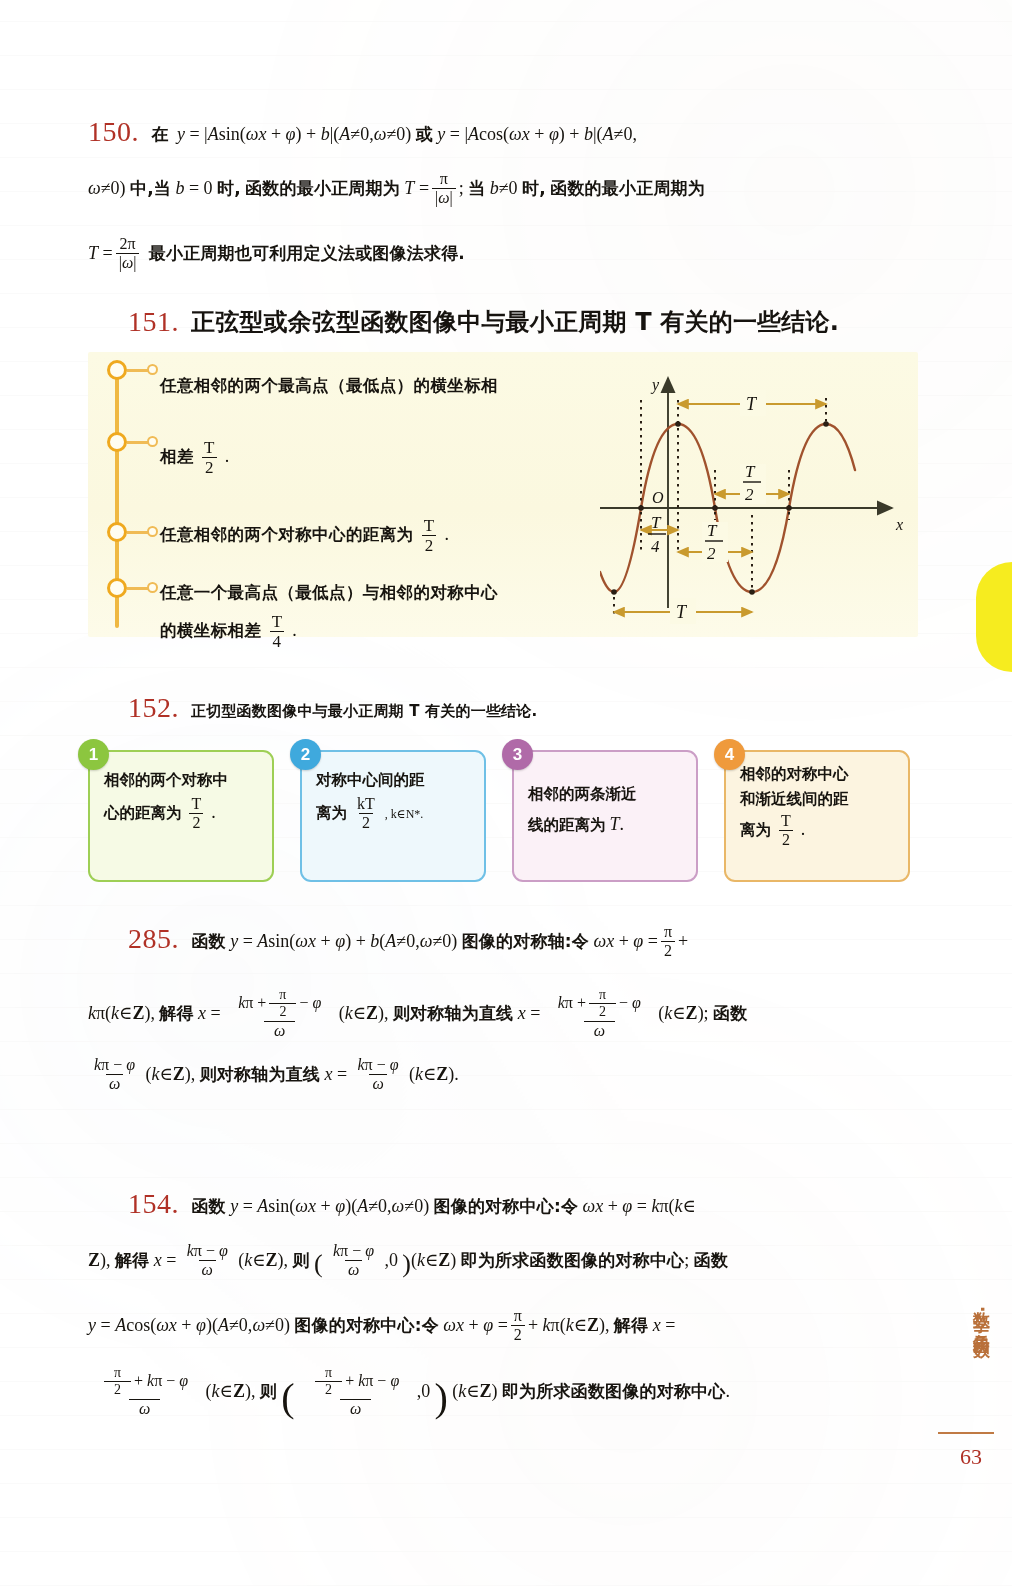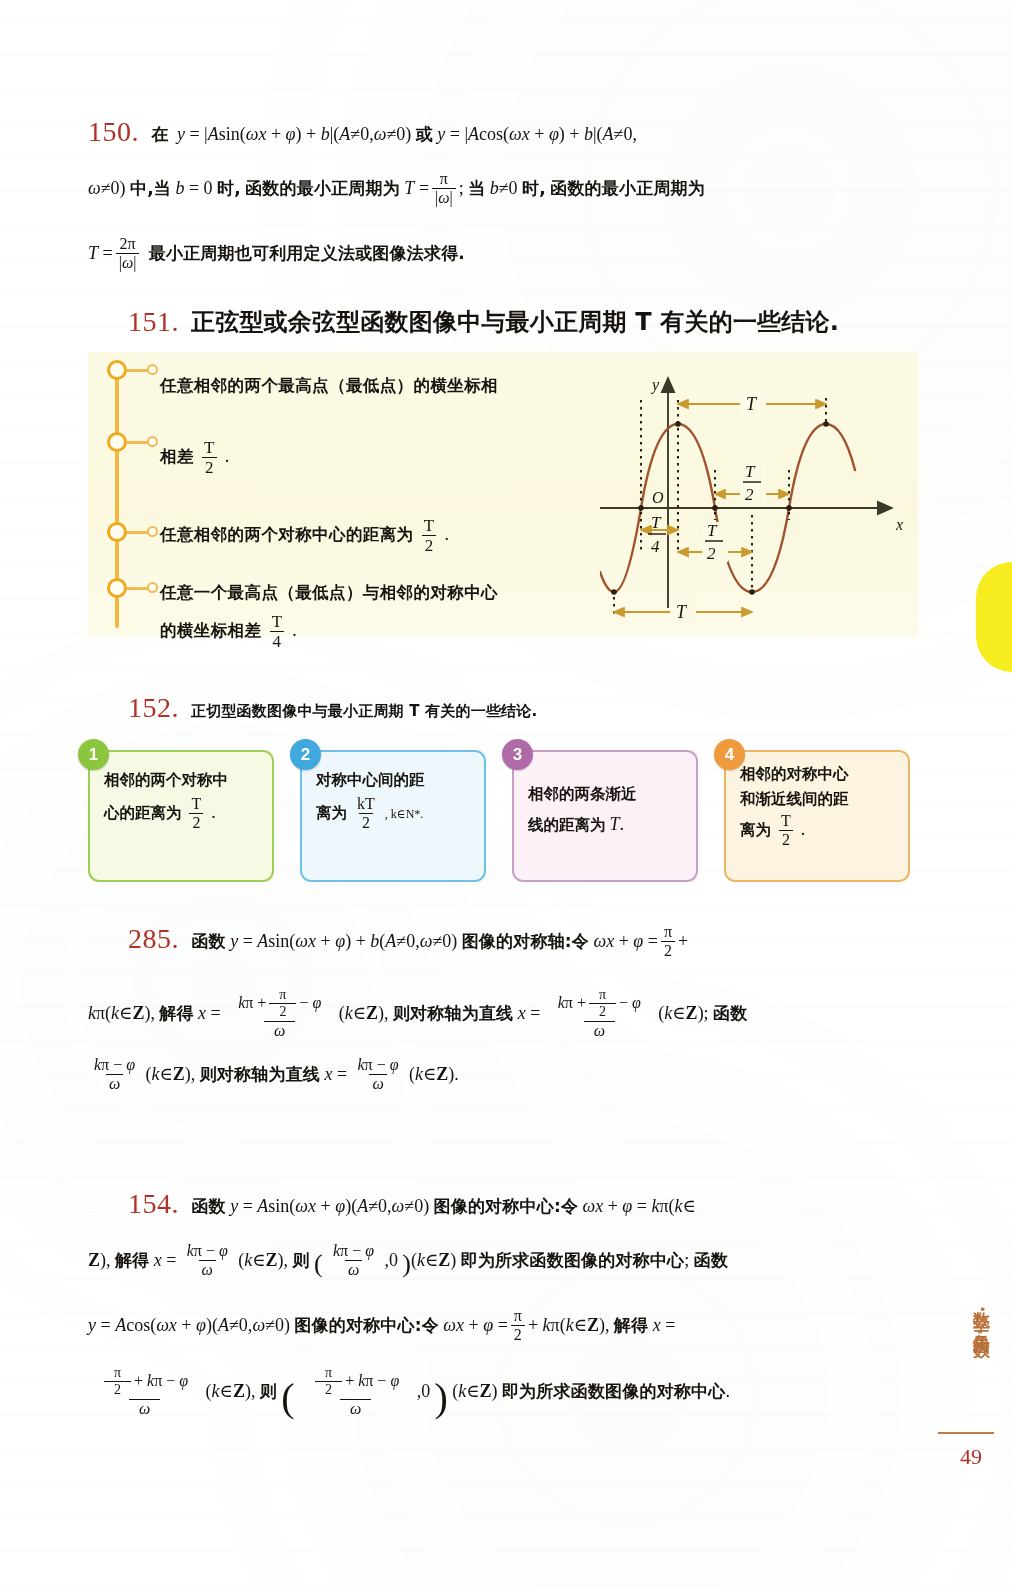--- a/index.html
+++ b/index.html
@@ -499,15 +499,15 @@
       <span class="mr">,0</span>
       <span class="mr" style="font-size:40px; vertical-align:-14px;">)</span>
       <span class="mr">(<i>k</i>∈<b>Z</b>)</span>
       <span class="cn">即为所求函数图像的对称中心</span><span class="mr">.</span>
     </span>
   </div>
 
   <div id="tab"></div>
   <div id="sidetext">数学·三角函数</div>
   <div id="siderule"></div>
-  <div id="pageno">49</div>
+  <div id="pageno">63</div>
 
 </div>
 
 </body></html>

